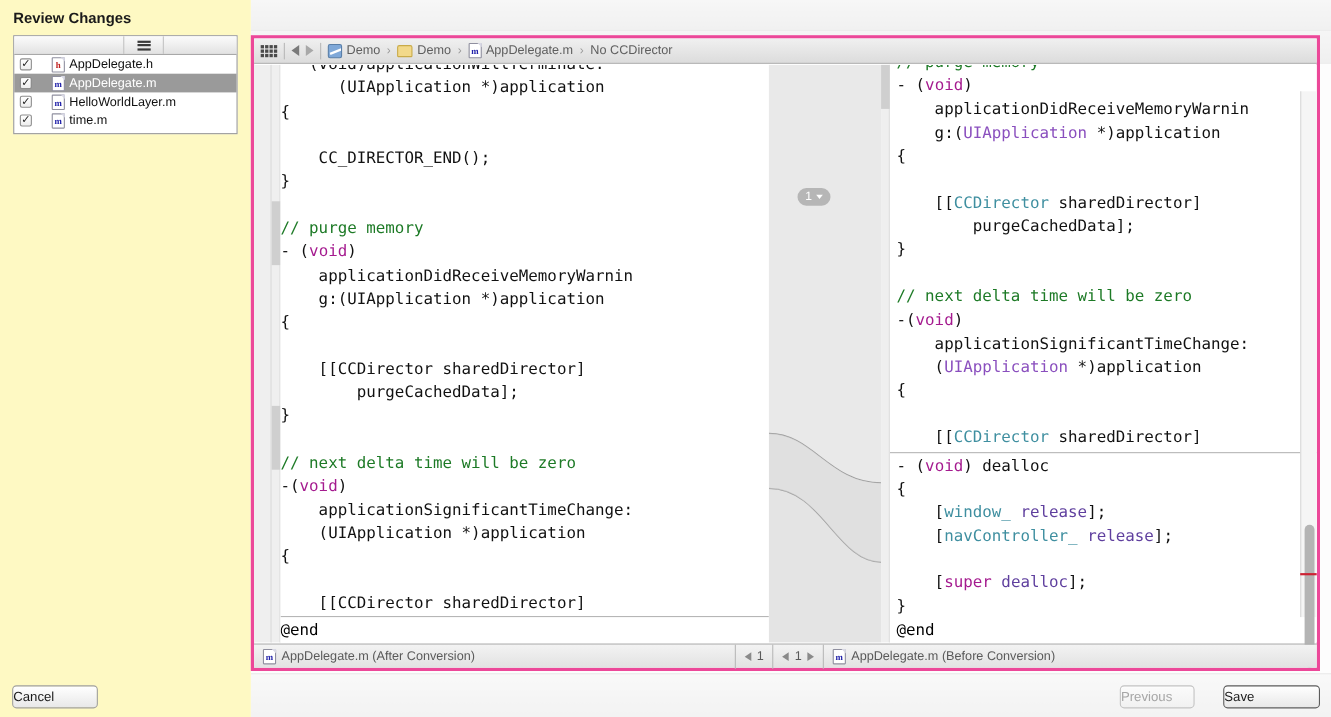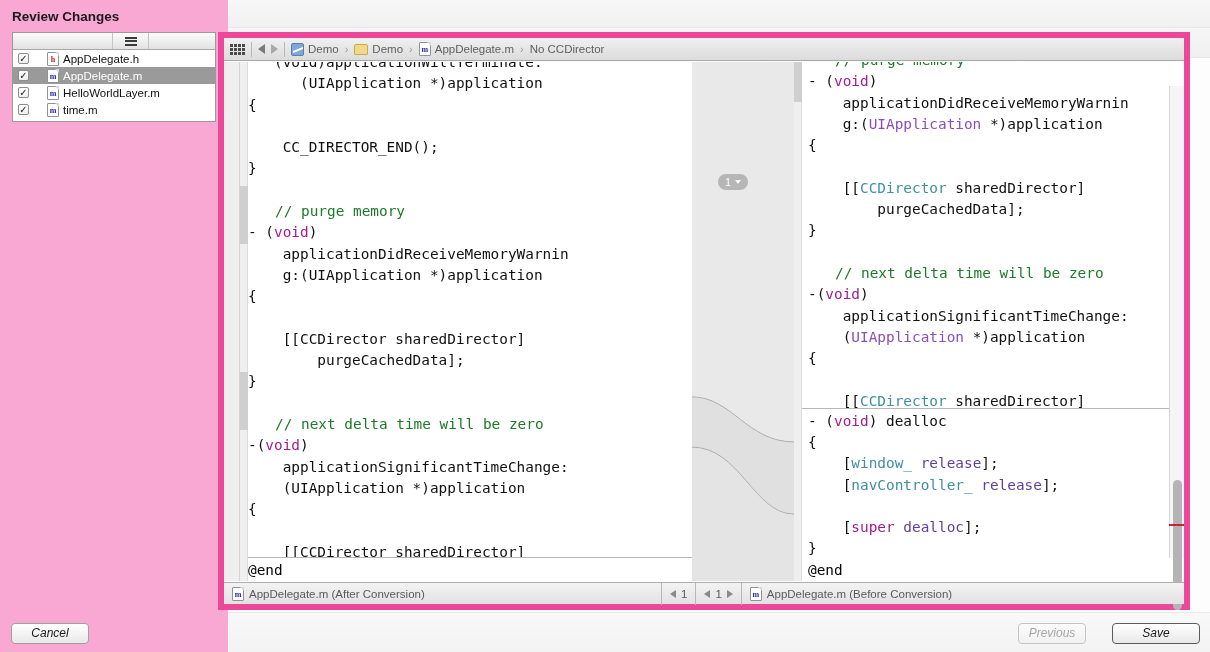--- a/index.html
+++ b/index.html
@@ -43,21 +43,21 @@
     background: #d8cdb8; border-radius: 4px;
   }
 
   
   #sheet {
     position: absolute; left: 0; top: 0; width: 1210px; height: 652px;
     background: #ececec;
   }
   #sheet-left-pane {
     position: absolute; left: 0; top: 0; width: 228px; height: 652px;
-    background: #f9a8d4;
+    background: #fef9c3;
   }
   .dlg-title {
     position: absolute; left: 12px; top: 9px;
     font-size: 13.5px; font-weight: bold; color: #1a1a1a;
   }
 
   
   #file-list-box {
     position: absolute; left: 12px; top: 32px; width: 204px; height: 90px;
     background: #fff; border: 1px solid #9a9a9a;
@@ -97,35 +97,34 @@
   .fileicon::after {
     content: ""; position: absolute; right: -1px; top: -1px;
     border-width: 0 4px 4px 0; border-style: solid;
     border-color: transparent #d8d8e4 transparent transparent;
   }
 
   
   .btn {
     height: 21px; border-radius: 4px; border: 1px solid #a0a0a0;
     background: linear-gradient(#ffffff, #e8e8e8);
-    font-size: 12px; color: #1a1a1a; text-align: center; line-height: 19px;
+    font-size: 12px; color: #1a1a1a; line-height: 19px;
     box-shadow: 0 1px 0 rgba(255,255,255,.7) inset;
-    font-style: italic;
   }
   .btn.disabled { color: #a6a6a6; border-color: #c4c4c4;
     background: linear-gradient(#fbfbfb, #f1f1f1); }
   .btn.default { border-color: #5c5c5c; font-weight: normal; }
   #cancel-btn { position: absolute; left: 11px; top: 623px; width: 78px; }
   #previous-btn { position: absolute; left: 1018px; top: 623px; width: 68px; }
   #save-btn { position: absolute; left: 1112px; top: 623px; width: 88px; }
 
   
   #diff-area {
-    position: absolute; left: 218px; top: 32px; width: 972px; height: 578px;
-    background: #fff; border: 6px solid #ec4899;
+    position: absolute; left: 228px; top: 32px; width: 972px; height: 578px;
+    background: #fff; border: 3px solid #ec4899;
   }
   #breadcrumb-bar {
     height: 23px; background: linear-gradient(#f0f0f0, #dcdcdc);
     border-bottom: 1px solid #a8a8a8;
     display: flex; align-items: center; gap: 6px; padding-left: 6px;
     font-size: 11.5px; color: #5e5e5e;
   }
   .grid-icon { display: grid; grid-template-columns: repeat(4,3px);
     grid-template-rows: repeat(3,3px); gap: 1px; }
   .grid-icon i { background: #4a4a4a; display: block; }
@@ -155,21 +154,21 @@
   .pane { position: relative; overflow: hidden; }
   .pane-left { width: 444px; flex: none; background: #fff; }
   .pane-divider { width: 102px; flex: none; background: #e4e4e4; position: relative; overflow: hidden; }
   .pane-right { flex: 1; background: #fff; position: relative; }
 
   .code {
     font-family: "DejaVu Sans Mono", "Liberation Mono", monospace;
     font-size: 14.4px; line-height: 21.3px; white-space: pre;
     color: #111; padding-top: 2px;
   }
-  .code .cm { color: #1d7a26; padding-left: 27px; }
+  .code .cm { color: #1d7a26; }
   .code .kw { color: #a51b8f; }
   .code .ty { color: #8a4fbe; }
   .code .cls { color: #3f8fa0; }
   .code .dir { color: #000000; }
   .code .msg { color: #5f3f9e; }
 
   .pane-footer-sep { border-top: 1px solid #b6b6b6; }
 
   
   .ribbon { position: absolute; inset: 0; }

